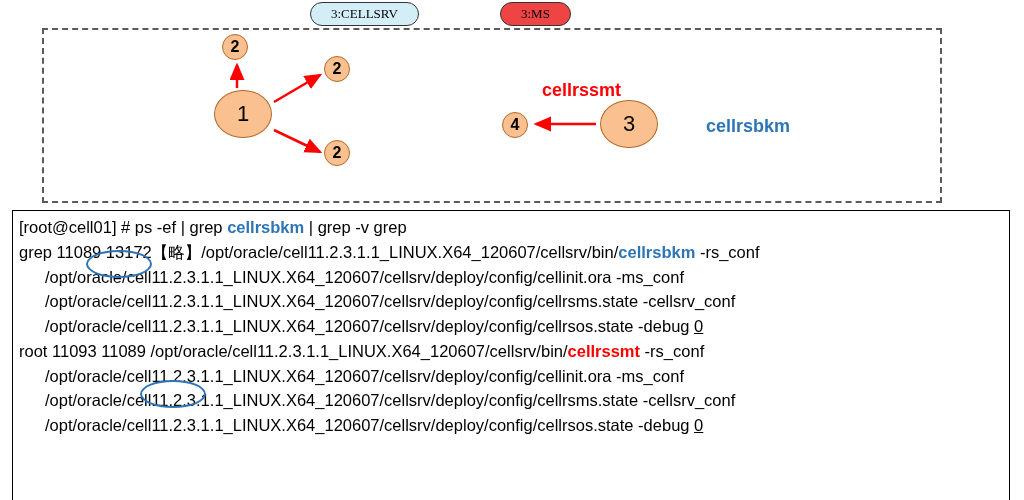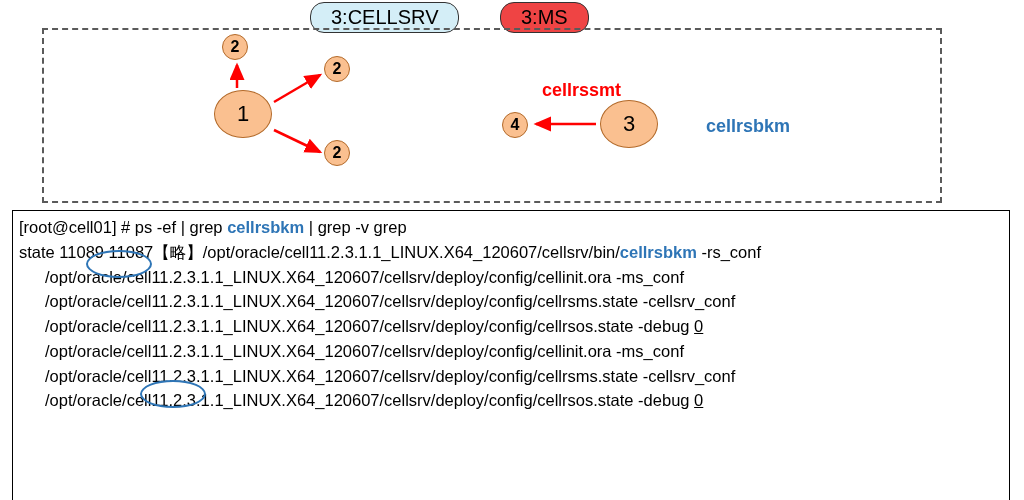--- a/index.html
+++ b/index.html
@@ -1,19 +1,19 @@
 <!DOCTYPE html>
 <html><head>
 <meta charset="utf-8">
 <style>
   * { margin: 0; padding: 0; box-sizing: border-box; }
   body { font-family: Arial, sans-serif; width: 1024px; height: 500px; position: relative; background: #fff; }
   
   
-  .top-label { position: absolute; border: 1px solid #333; border-radius: 14px; padding: 3px 20px; font-size: 20px; }
+  .top-label { position: absolute; border: 1px solid #333; border-radius: 14px; padding: 3px 20px; font-size: 13px; font-family: Liberation Serif, serif; }
   .label-cellsrv { left: 310px; top: 2px; background: #d4eef7; }
   .label-ms { left: 500px; top: 2px; background: #ef4444; }
   
   
   .dashed-box { position: absolute; left: 42px; top: 28px; width: 900px; height: 175px; border: 2px dashed #5a5a5a; }
   
   
   .node-big { position: absolute; width: 58px; height: 48px; background: #fac090; border: 1.5px solid #b36a2a; border-radius: 50%; display: flex; align-items: center; justify-content: center; font-size: 22px; }
   .node-small { position: absolute; width: 26px; height: 26px; background: #fac090; border: 1.5px solid #b36a2a; border-radius: 50%; display: flex; align-items: center; justify-content: center; font-size: 16px; font-weight: bold; }
   
@@ -75,25 +75,28 @@
   <div class="node-small node-4">4</div>
   <div class="txt txt-cellrssmt">cellrssmt</div>
   <div class="txt txt-cellrsbkm">cellrsbkm</div>
 </div>
 
 <div class="terminal">
   <div class="line">
     <span>[root@cell01] # ps -ef | grep </span><span class="blue">cellrsbkm</span><span> | grep -v grep</span>
   </div>
   <div class="line">
-    <span>state      </span><span>11089</span><span> 11087【略】/opt/oracle/cell11.2.3.1.1_LINUX.X64_120607/cellsrv/bin/</span><span class="blue">cellrsbkm</span><span> -rs_conf</span>
+    <span>grep      </span><span>11089</span><span> 13172【略】/opt/oracle/cell11.2.3.1.1_LINUX.X64_120607/cellsrv/bin/</span><span class="blue">cellrsbkm</span><span> -rs_conf</span>
   </div>
   <div class="wrap-line">/opt/oracle/cell11.2.3.1.1_LINUX.X64_120607/cellsrv/deploy/config/cellinit.ora -ms_conf</div>
   <div class="wrap-line">/opt/oracle/cell11.2.3.1.1_LINUX.X64_120607/cellsrv/deploy/config/cellrsms.state -cellsrv_conf</div>
   <div class="wrap-line"><span>/opt/oracle/cell11.2.3.1.1_LINUX.X64_120607/cellsrv/deploy/config/cellrsos.state -debug </span><span class="dash-u">0</span></div>
 
+  <div class="line">
+    <span>root      11093 </span><span>11089</span><span> /opt/oracle/cell11.2.3.1.1_LINUX.X64_120607/cellsrv/bin/</span><span class="red">cellrssmt</span><span> -rs_conf</span>
+  </div>
   <div class="wrap-line">/opt/oracle/cell11.2.3.1.1_LINUX.X64_120607/cellsrv/deploy/config/cellinit.ora -ms_conf</div>
   <div class="wrap-line">/opt/oracle/cell11.2.3.1.1_LINUX.X64_120607/cellsrv/deploy/config/cellrsms.state -cellsrv_conf</div>
   <div class="wrap-line"><span>/opt/oracle/cell11.2.3.1.1_LINUX.X64_120607/cellsrv/deploy/config/cellrsos.state -debug </span><span class="dash-u">0</span></div>
 </div>
 
 <div class="pid-circle pid-c1"></div>
 <div class="pid-circle pid-c2"></div>
 
 </body></html>

